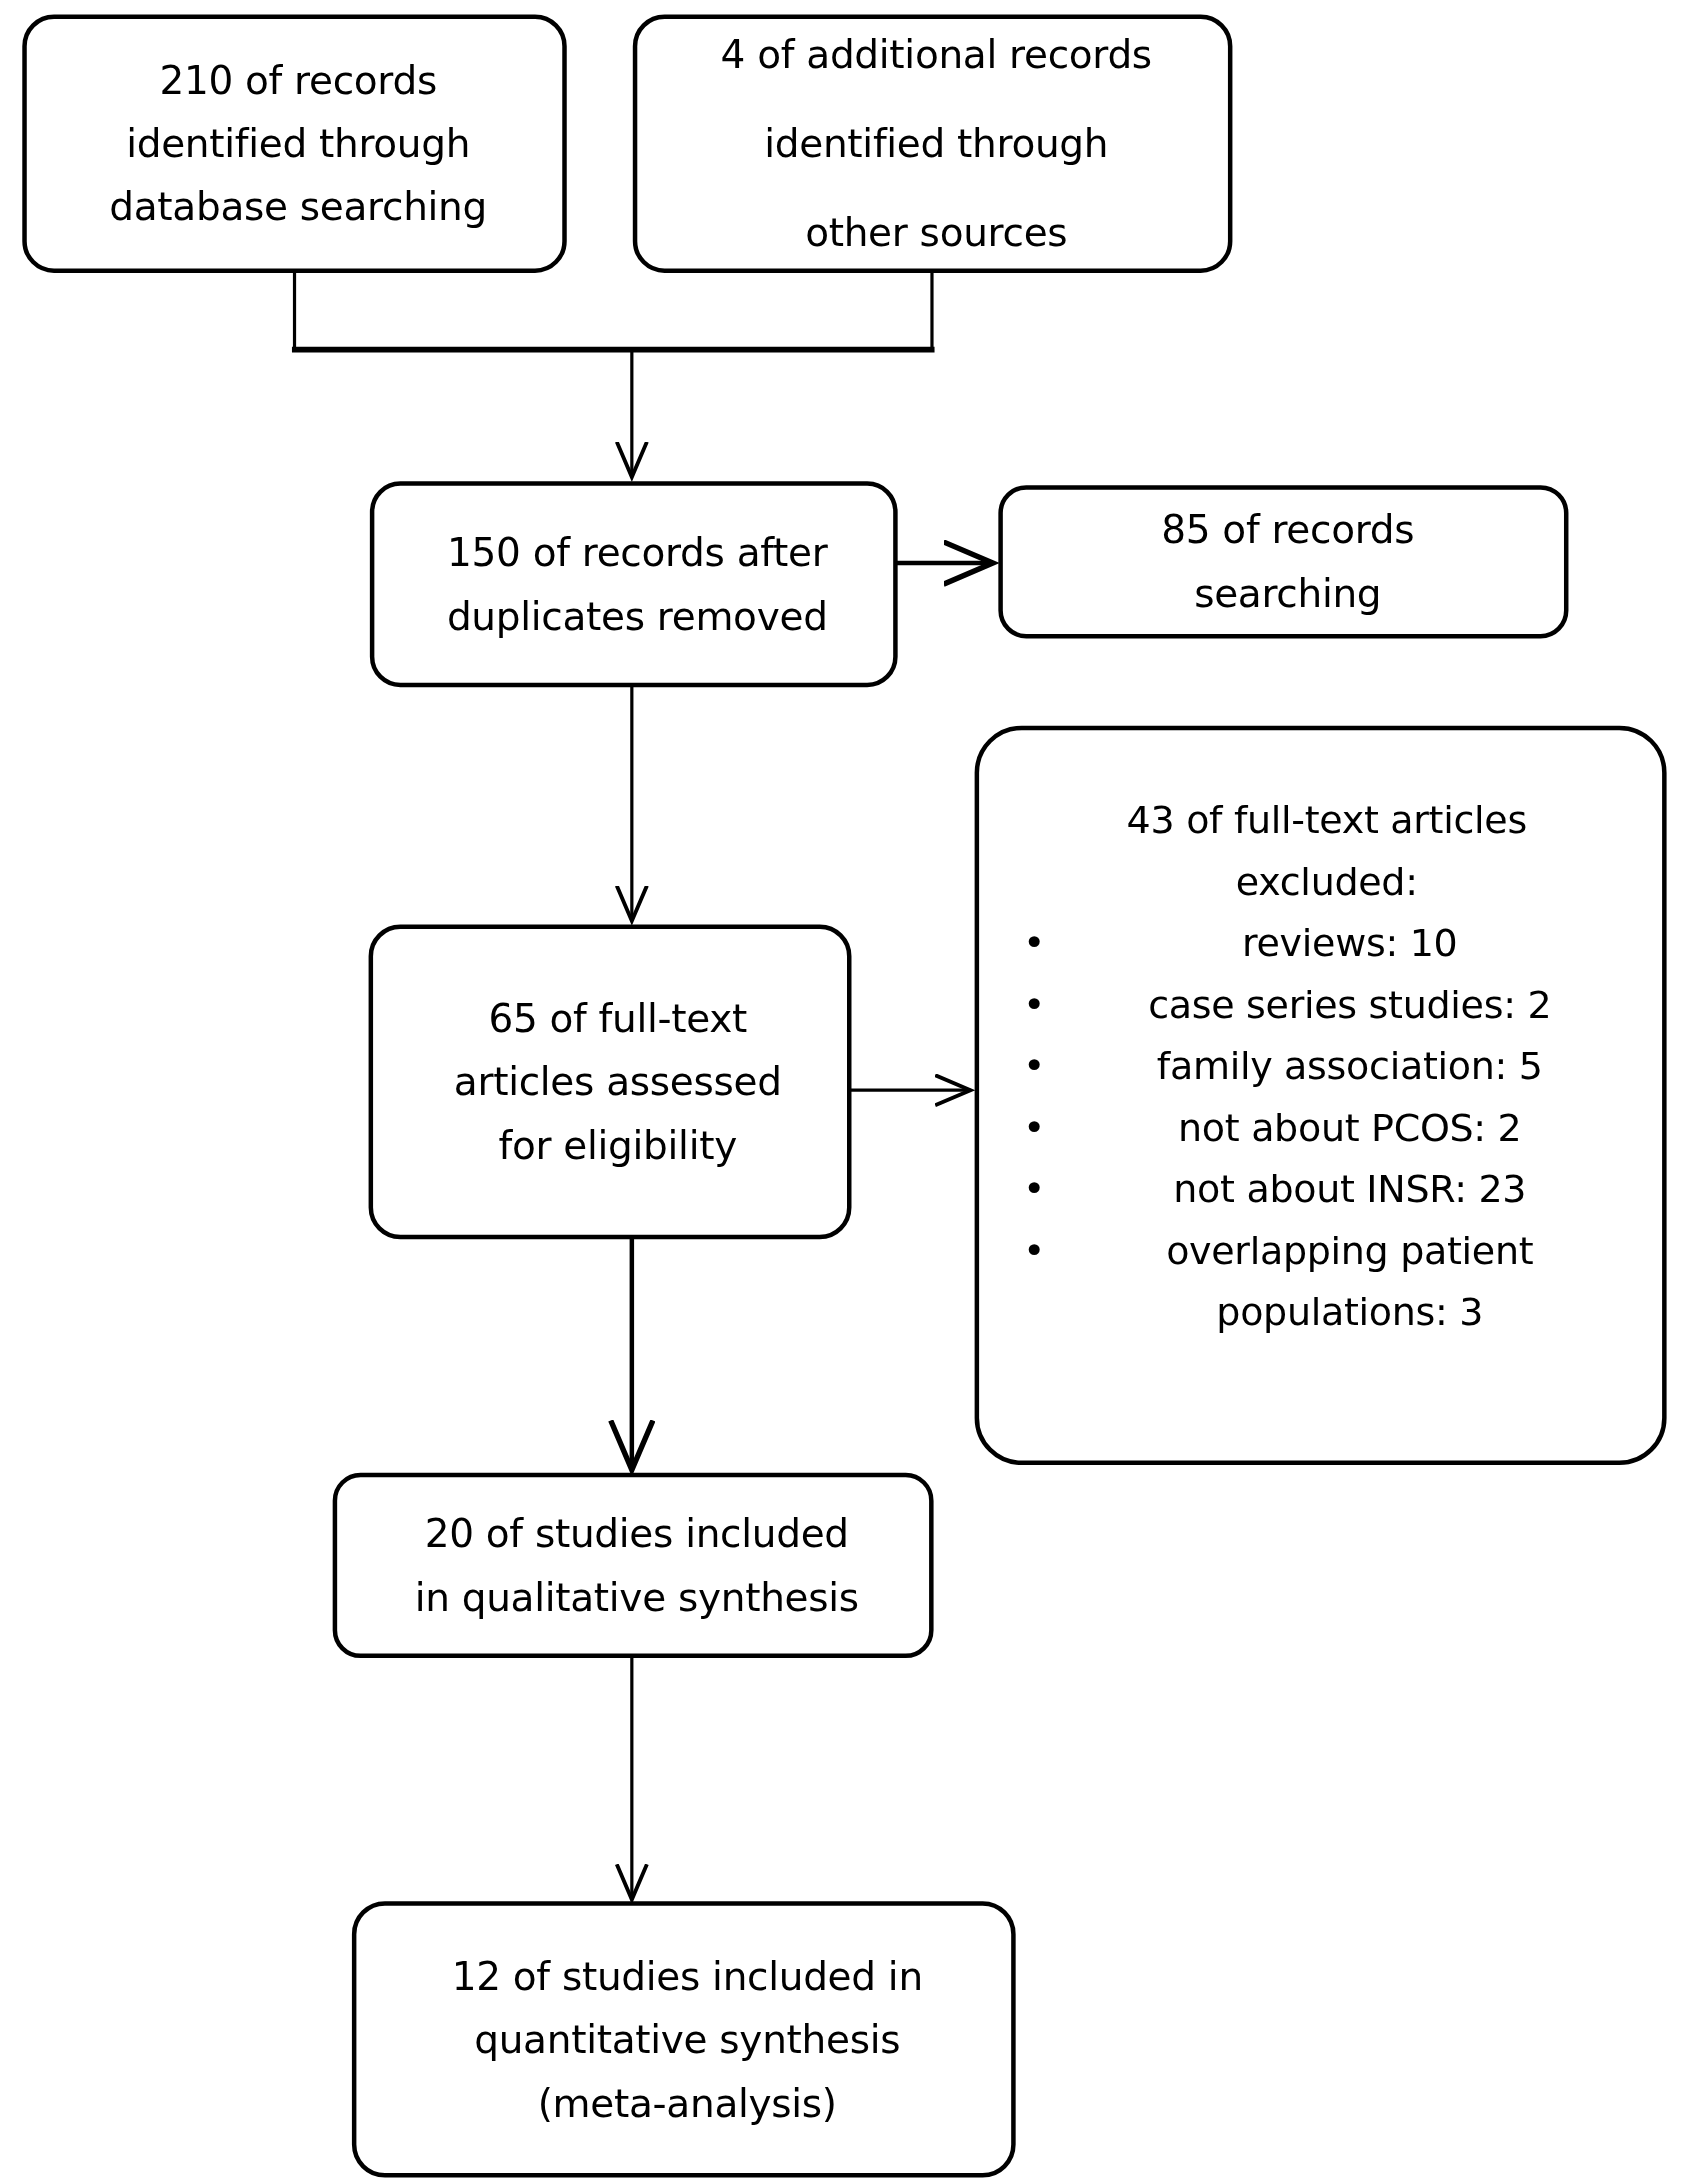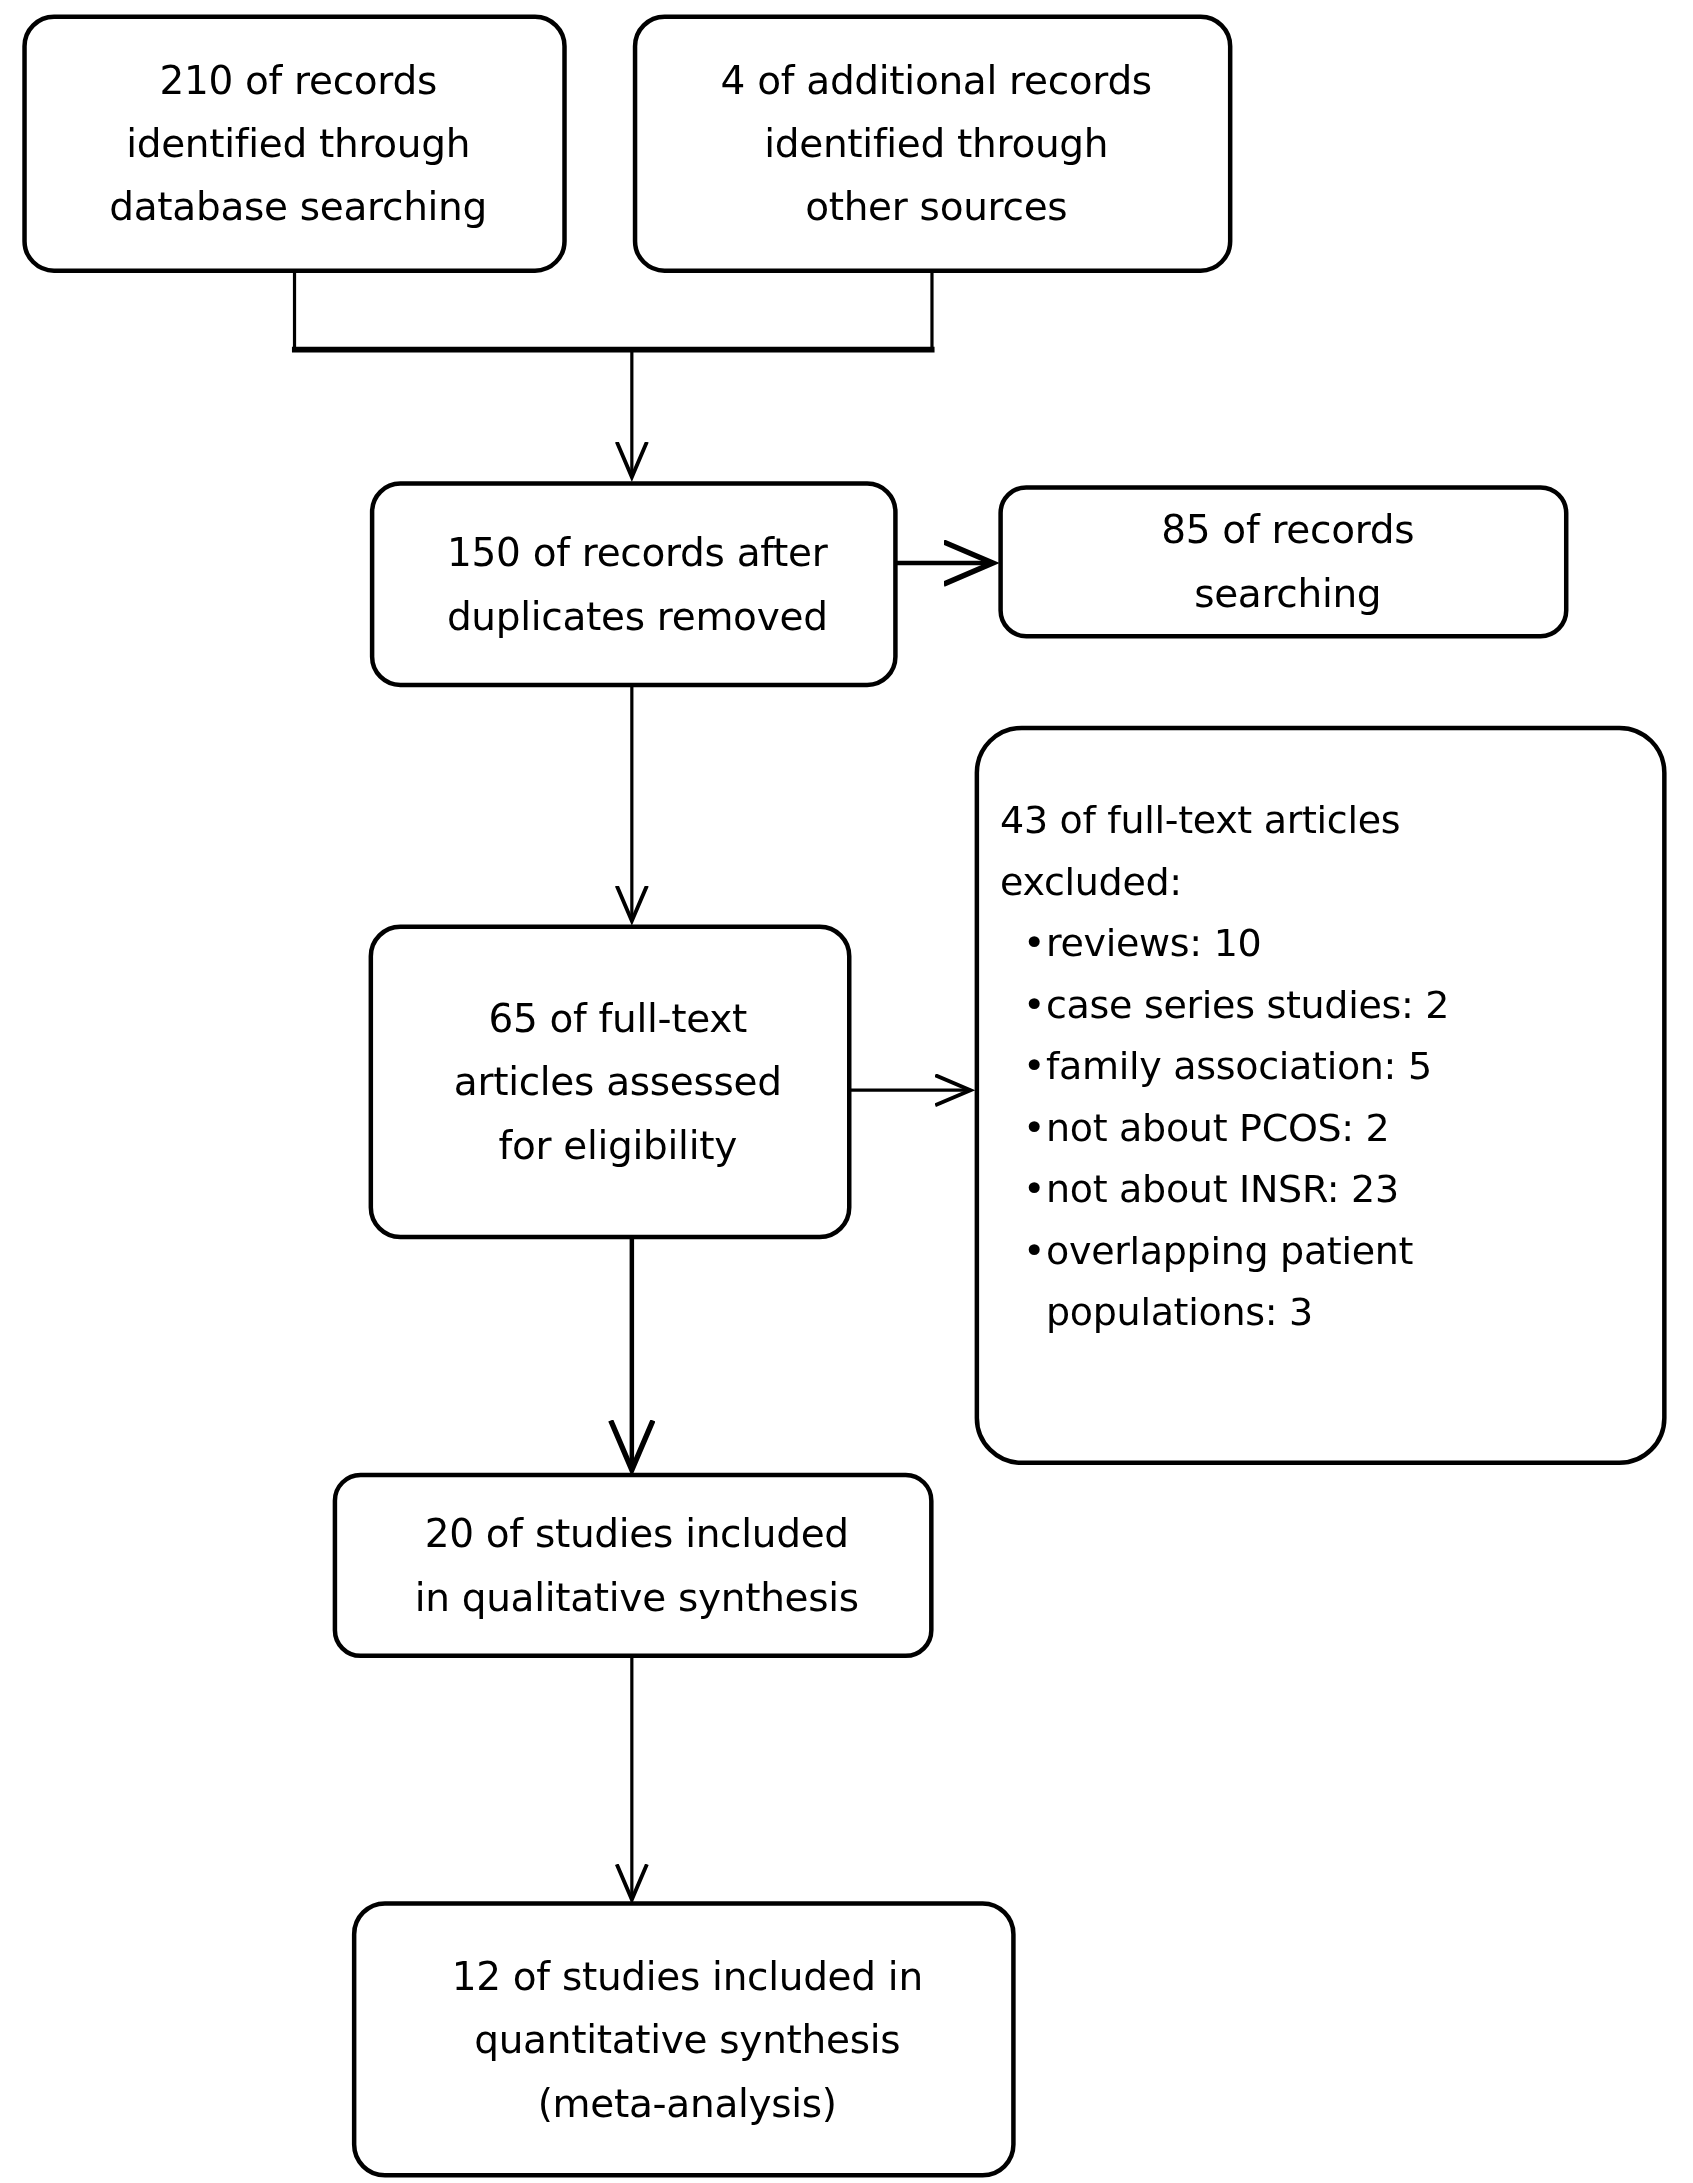--- a/index.html
+++ b/index.html
@@ -34,21 +34,21 @@
   }
   .node .line {
     display: block;
     white-space: pre;
   }
   .pad-l { padding-left: 19px; padding-right: 11.5px; }
   .pad-l2 { padding-left: 23px; padding-right: 11.5px; }
 
   
   .t-big { font-size: 39px; text-align: center; }
-  .t-med { font-size: 38px; }
+  .t-med { font-size: 38px; text-align: center; }
 
   
   .bullets {
     margin: 0;
     padding: 0;
     list-style: none;
   }
   .bullets li {
     display: block;
     position: relative;
@@ -111,21 +111,21 @@
       <rect x="552" y="2968" width="1028" height="424" rx="48" ry="48" stroke-width="7"></rect>
     </g>
   </svg>
 
   <div class="node t-big pad-l" style="left:24.4px; top:16.7px; width:540px; height:254px;">
     <span class="line">210 of records</span>
     <span class="line">identified through</span>
     <span class="line">database searching</span>
   </div>
 
-  <div class="node t-big pad-l" style="left:635px; top:16.7px; width:595px; height:254px;">
+  <div class="node t-big pad-l" style="left:635px; top:16.7px; width:595px; height:254px;gap:26px;">
     <span class="line">4 of additional records</span>
     <span class="line">identified through</span>
     <span class="line">other sources</span>
   </div>
 
   <div class="node t-big pad-l" style="left:372px; top:484px; width:523px; height:201px;">
     <span class="line">150 of records after</span>
     <span class="line">duplicates removed</span>
   </div>
 

